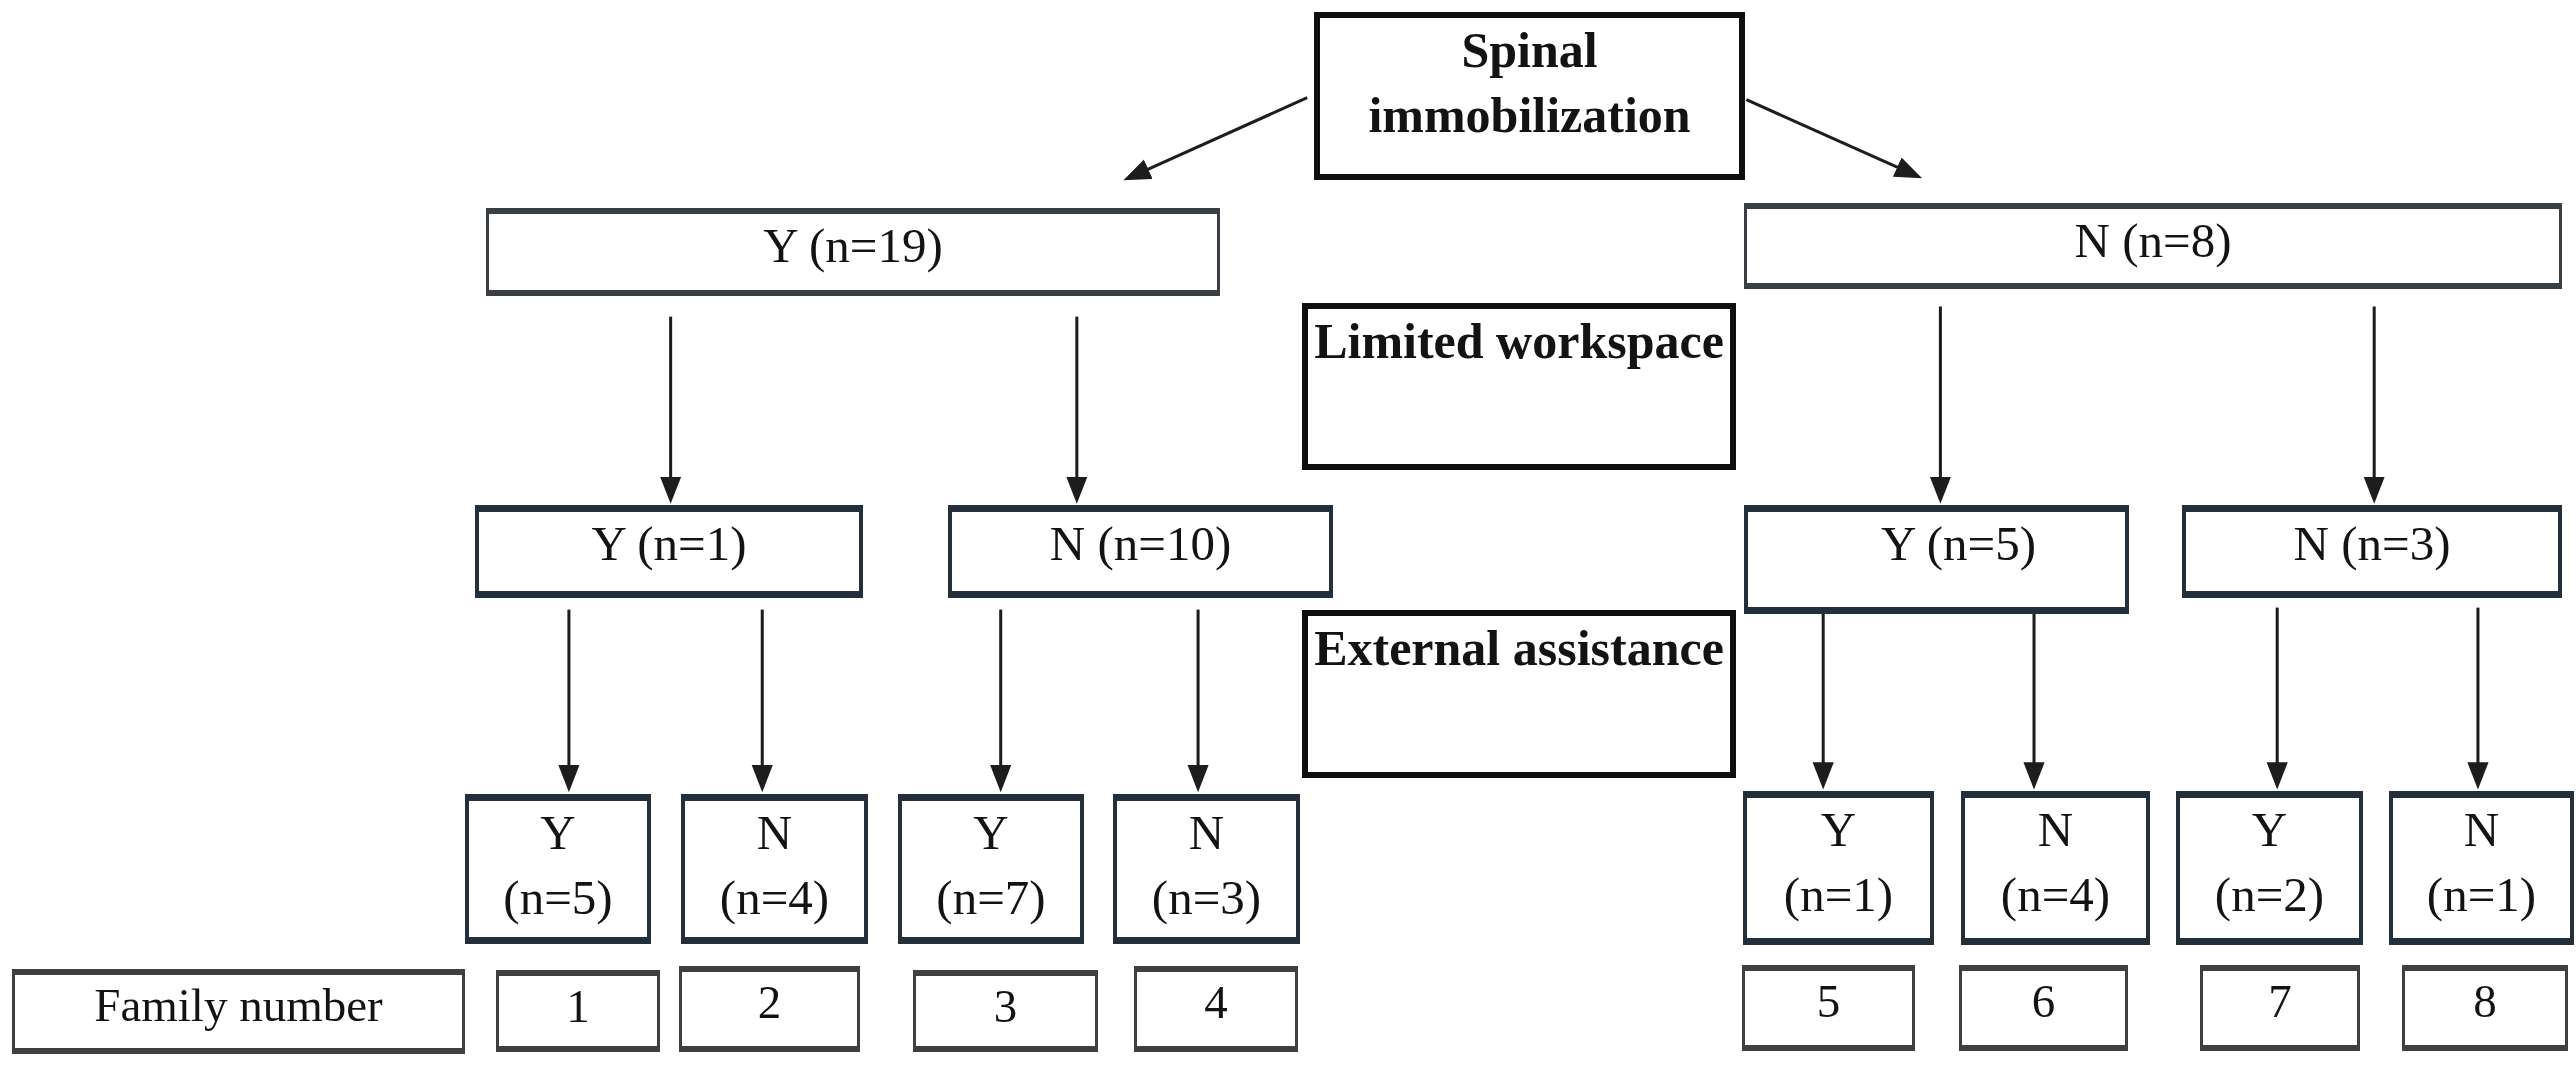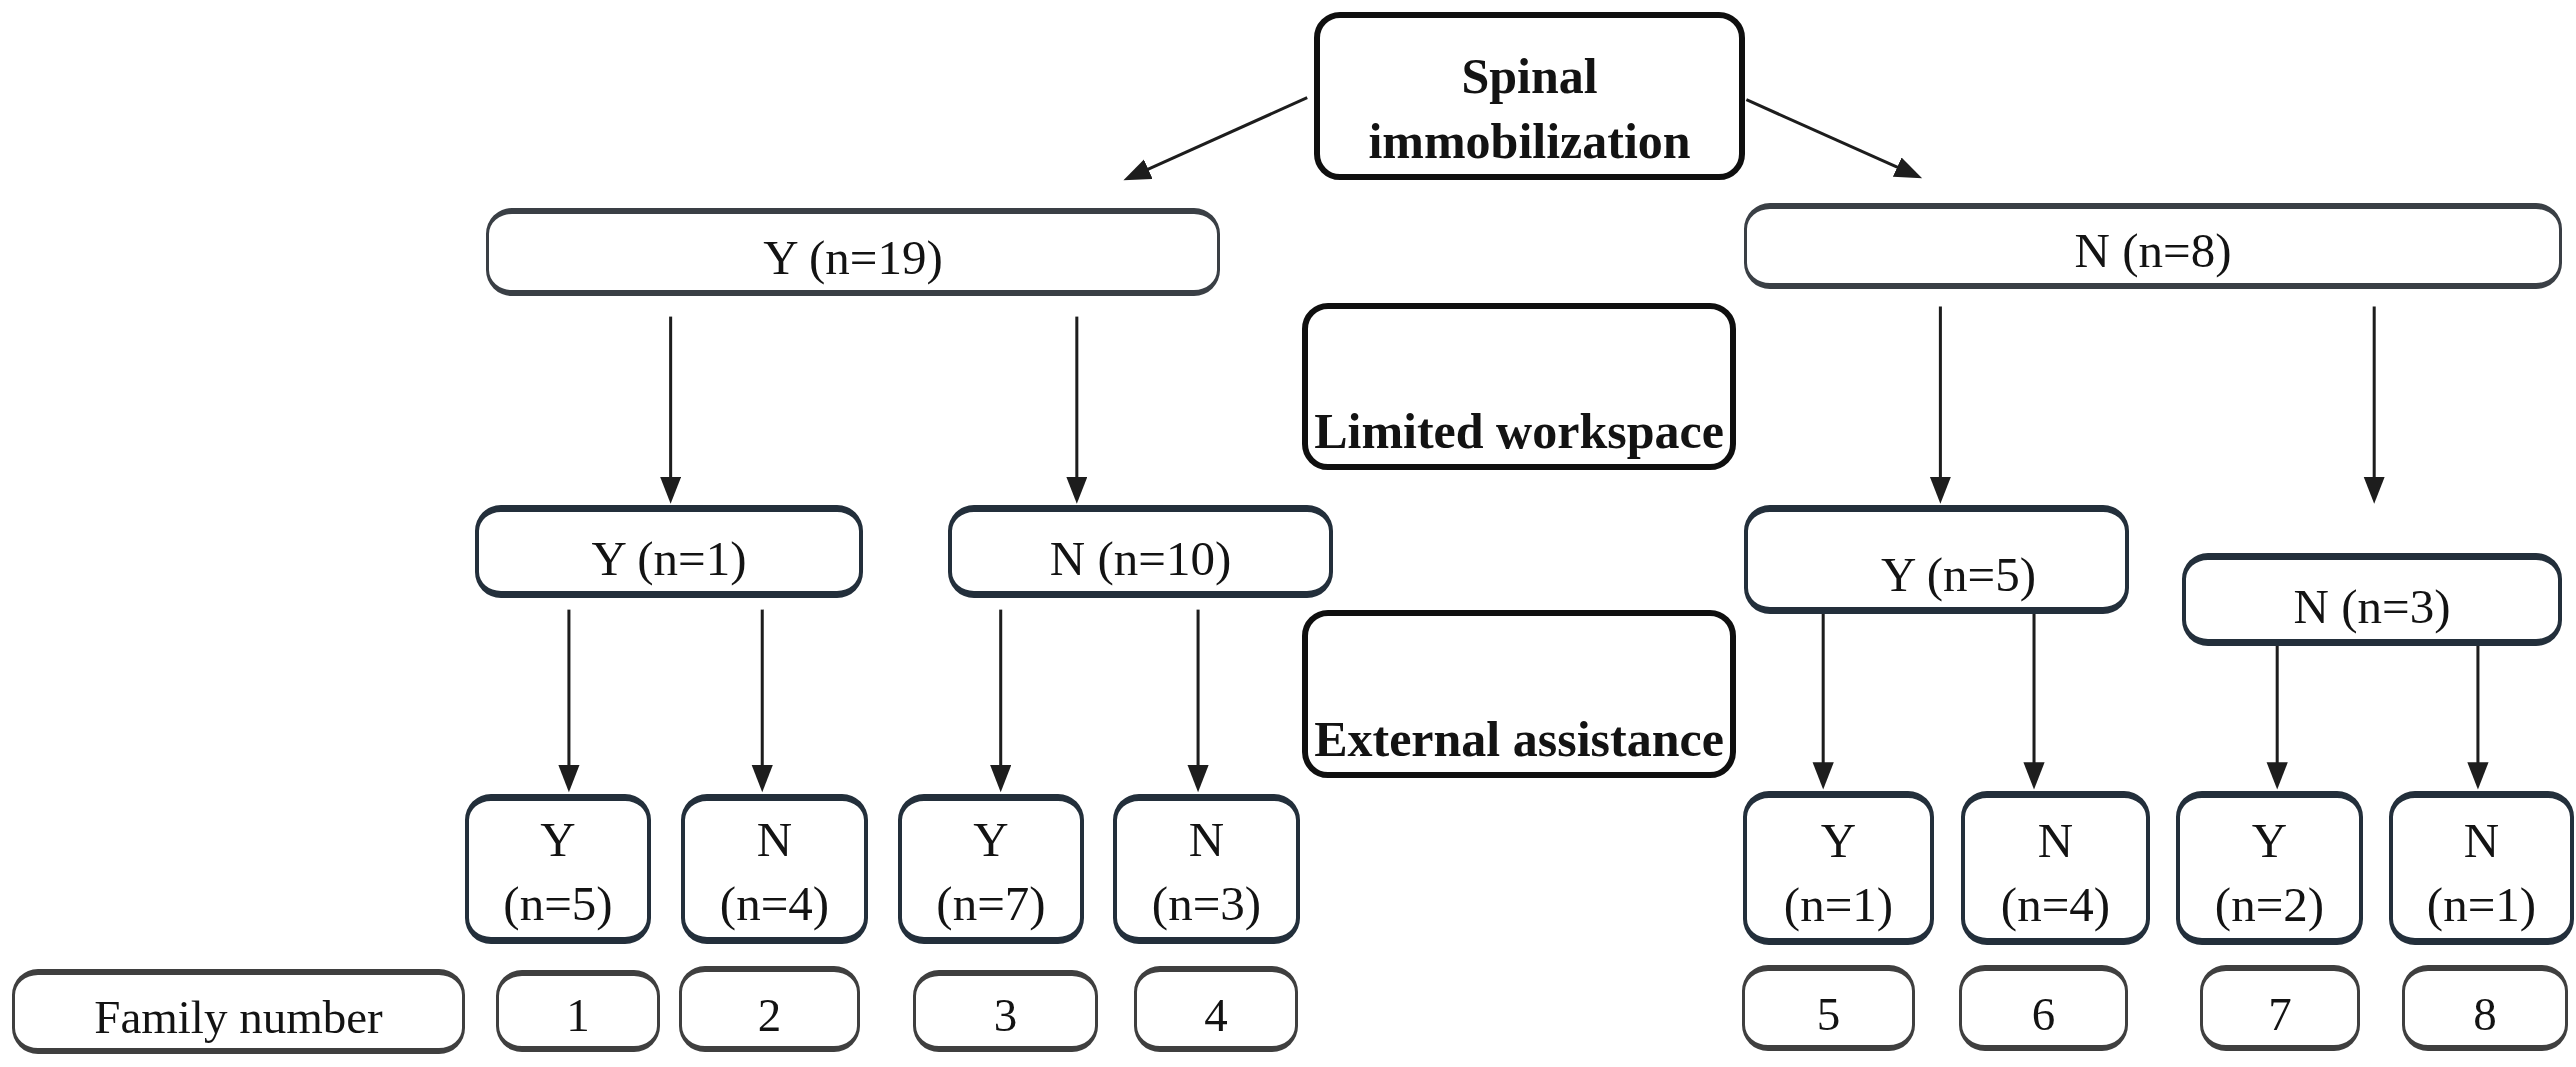--- a/index.html
+++ b/index.html
@@ -12,24 +12,23 @@
     color: #131313;
     overflow: hidden;
   }
   .node {
     position: absolute;
     box-sizing: border-box;
     background: #ffffff;
     display: flex;
     flex-direction: column;
     align-items: center;
-    justify-content: flex-end;
+    justify-content: flex-start;
     text-align: center;
     line-height: 1.3;
-    border-radius: 26px;
   }
   .hdr {
     border: 6.7px solid #0f0f0f;
     font-weight: bold;
     font-size: 50px;
   }
   .wide {
     border: 3.4px solid #3a3f45;
     border-top-width: 6px;
     border-bottom-width: 6px;
@@ -56,21 +55,21 @@
   }
   
   #root-box      { left: 1314px; top: 12px;   width: 431px;  height: 168px; }
   #limited-box   { left: 1302px; top: 303px;  width: 434px;  height: 167px; }
   #external-box  { left: 1302px; top: 610px;  width: 434px;  height: 168px; }
   #l1-0 { left: 486px;  top: 208px; width: 734px; height: 88px; }
   #l1-1 { left: 1744px; top: 203px; width: 818px; height: 86px; }
   #l2-0 { left: 475px;  top: 505px; width: 388px; height: 93px; }
   #l2-1 { left: 948px; top: 505px; width: 385px; height: 93px; }
   #l2-2 { left: 1744px; top: 505px; width: 385px; height: 109px; padding-left: 44px; }
-  #l2-3 { left: 2182px; top: 505px; width: 380px; height: 93px; margin-top: 48px; }
+  #l2-3 { left: 2182px; top: 505px; width: 380px; height: 93px; }
   #l3-0 { left: 465px;  top: 794px; width: 186px; height: 150px; }
   #l3-1 { left: 681px; top: 794px; width: 187px; height: 150px; }
   #l3-2 { left: 898px; top: 794px; width: 186px; height: 150px; }
   #l3-3 { left: 1113px; top: 794px; width: 187px; height: 150px; }
   #l3-4 { left: 1743px; top: 791px; width: 191px; height: 154px; }
   #l3-5 { left: 1961px; top: 791px; width: 189px; height: 154px; }
   #l3-6 { left: 2176px; top: 791px; width: 187px; height: 154px; }
   #l3-7 { left: 2389px; top: 791px; width: 185px; height: 154px; }
   #fam-label { left: 12px;   top: 969px; width: 453px; height: 85px; }
   #f-0 { left: 496px;  top: 970px; width: 164px; height: 82px; }

